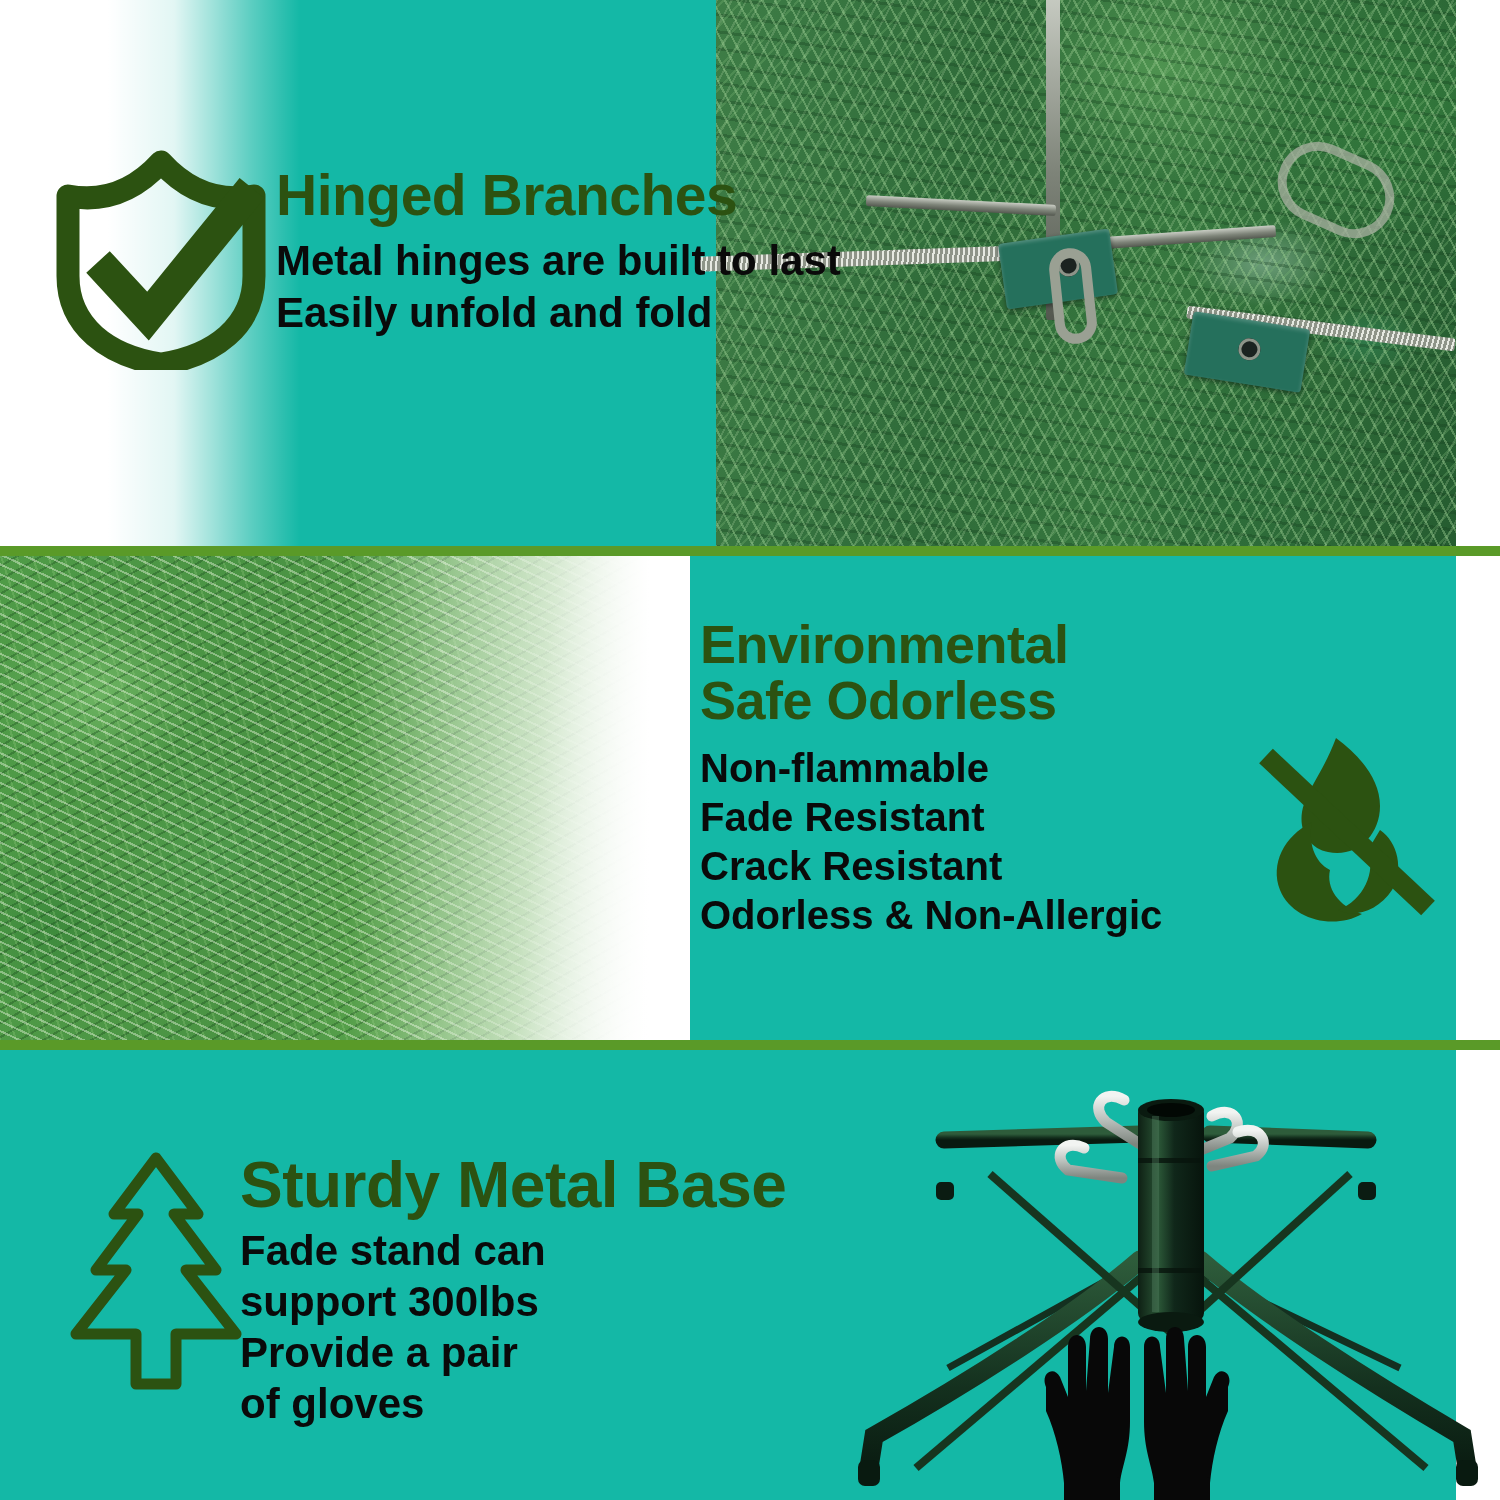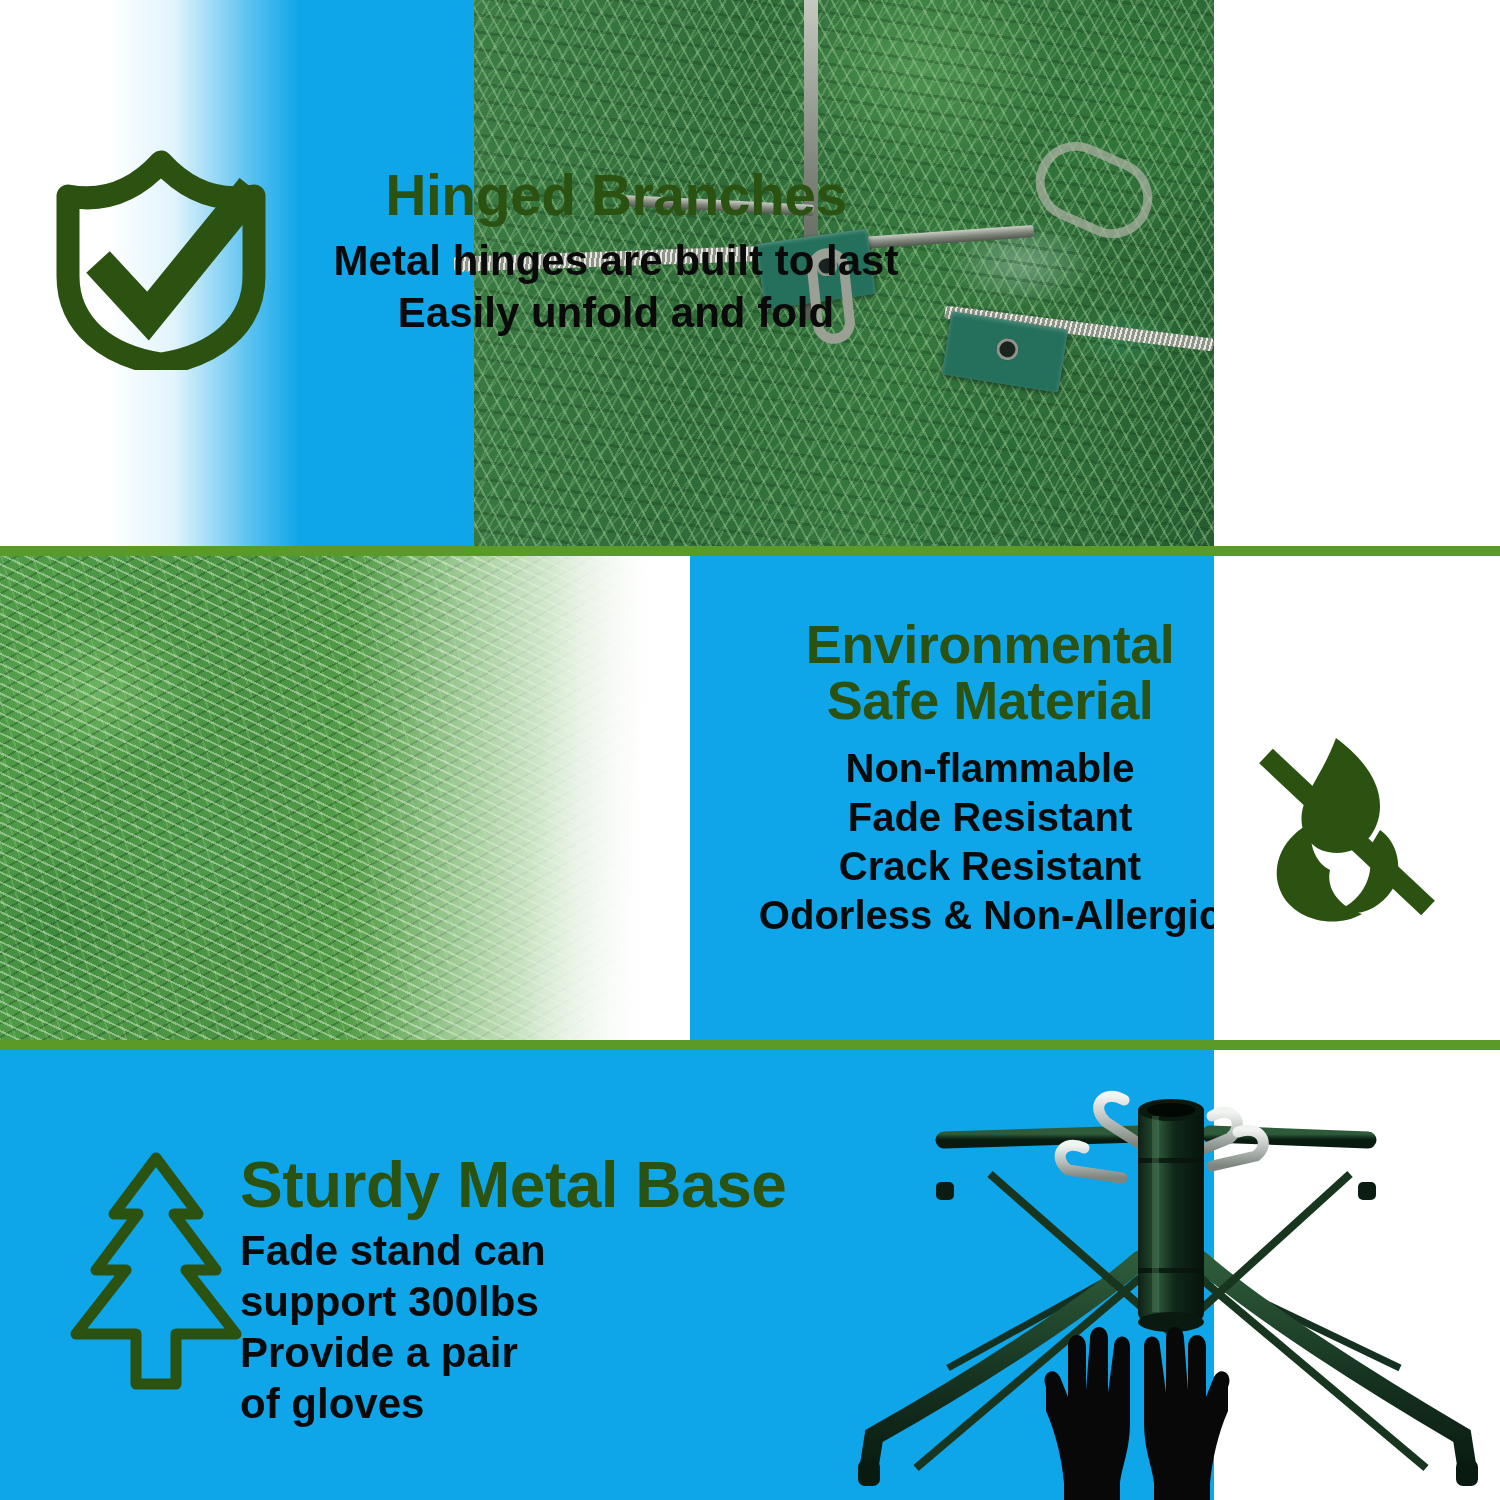--- a/index.html
+++ b/index.html
@@ -9,21 +9,21 @@
     font-family:"Liberation Sans", sans-serif;
     overflow:hidden;
   }
   .infographic {
     position:relative;
     width:1500px; height:1500px;
     background:#ffffff;
   }
 
   
-  .panel { position:absolute; left:0; width:1214px; background:#0ea5e9; overflow:hidden;text-align:center; }
+  .panel { position:absolute; left:0; width:1456px; background:#14b8a6; overflow:hidden; }
   #panel-hinged      { top:0;    height:548px; }
   #panel-environment { top:556px; height:486px; }
   #panel-base        { top:1050px; height:450px; }
 
   .divider {
     position:absolute; left:0; width:1500px; height:10px;
     background:#5a9a28;
   }
   #divider-1 { top:546px; }
   #divider-2 { top:1040px; }
@@ -171,21 +171,21 @@
 
   <div class="panel" id="panel-environment">
 
     <div id="tree-photo">
       <div class="needles"></div>
       <div class="edgefade"></div>
     </div>
 
     <div id="env-text">
       <div class="heading" id="env-heading">Environmental
-Safe Material</div>
+Safe Odorless</div>
       <div class="body-lines" id="env-body">Non-flammable
 Fade Resistant
 Crack Resistant
 Odorless &amp; Non-Allergic</div>
     </div>
   </div>
 
   <div id="noflame-icon-wrap">
     <svg viewBox="0 0 190 200" width="190" height="200" aria-hidden="true">
       <g fill="#2c5211">

